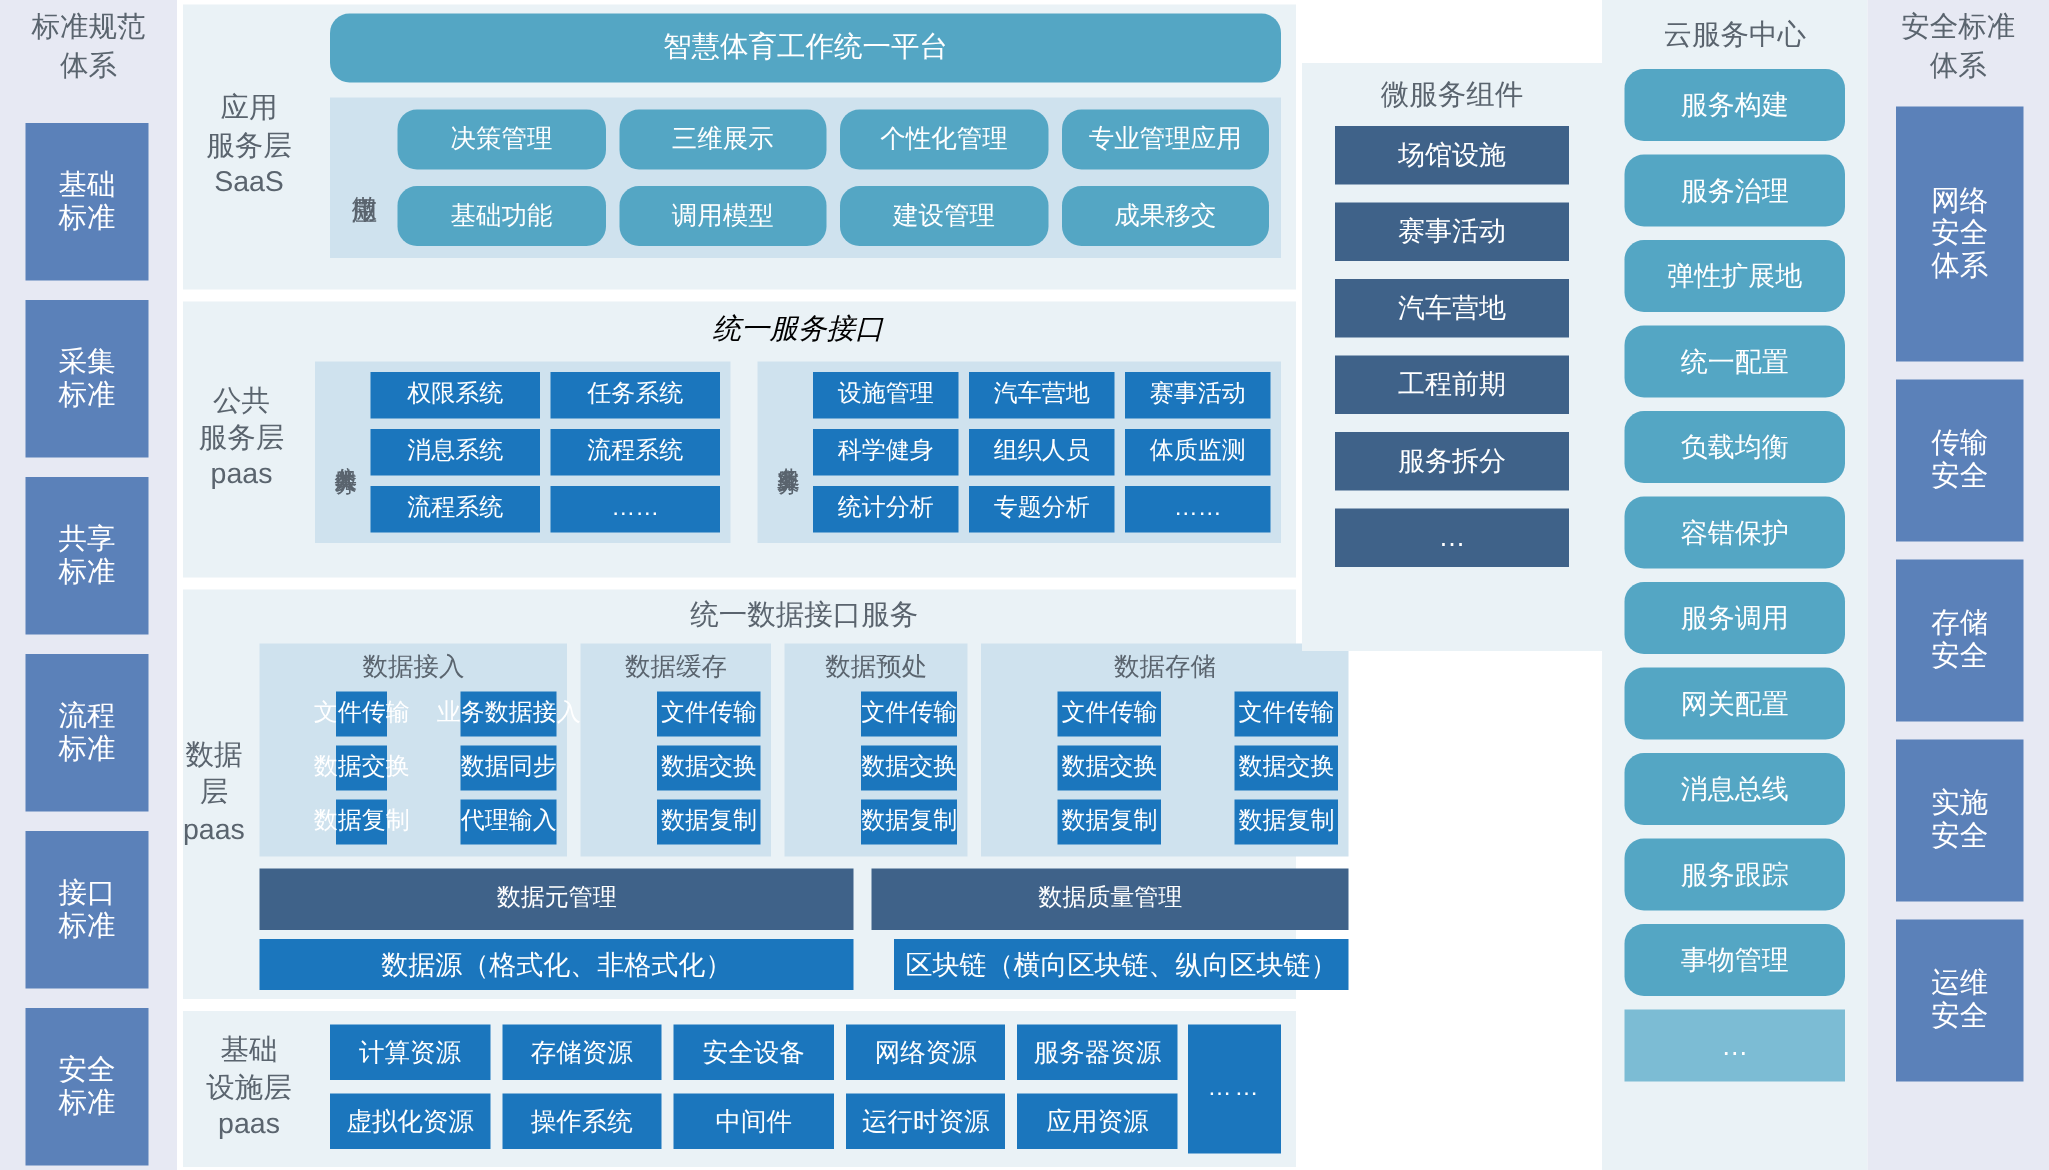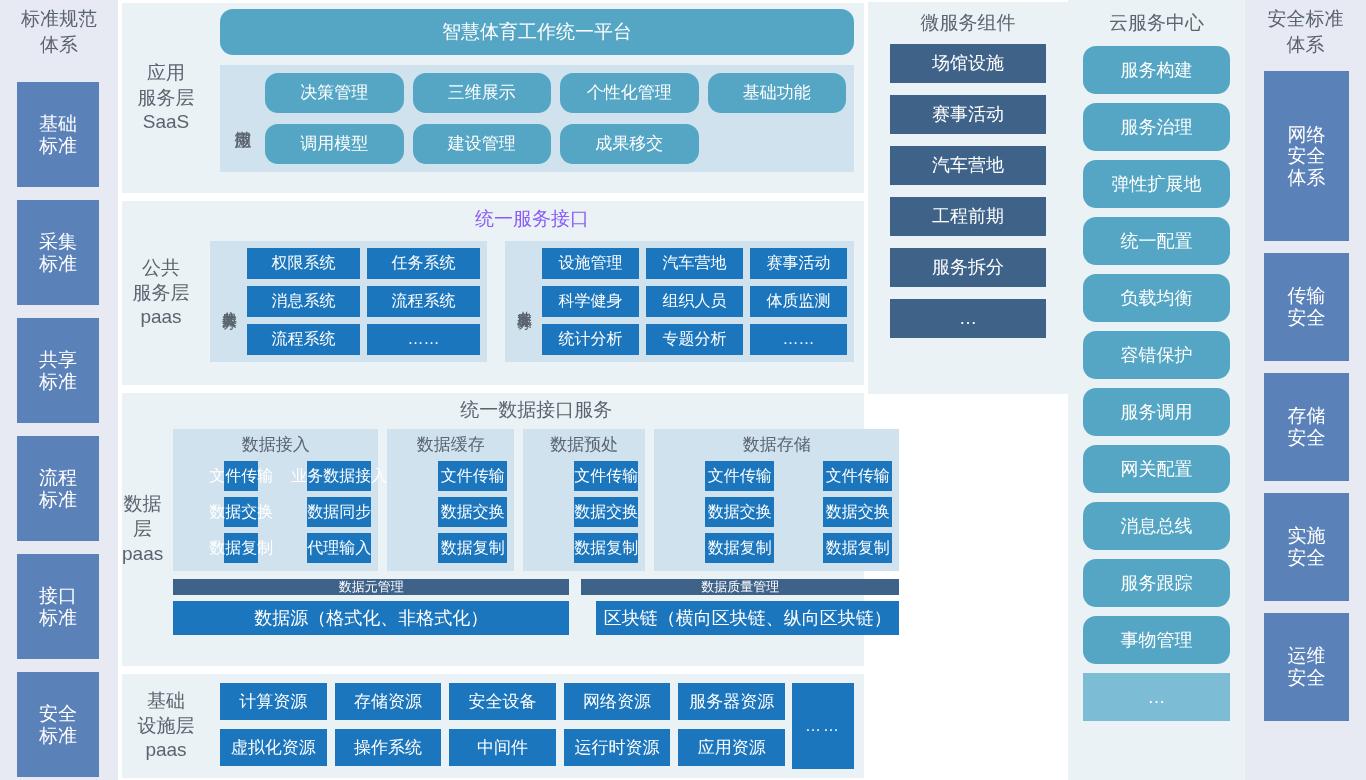--- a/index.html
+++ b/index.html
@@ -57,22 +57,22 @@
   #app-layer { top: 3px; height: 190px; }
   .app-banner { height: 46px; font-size: 19px; margin: 6px 10px 0 10px; }
   .app-inner  { margin: 10px 10px 10px 10px; display: flex; padding: 8px 8px; gap: 7px; }
   .app-inner .vert { width: 30px; font-size: 17px; }
   .app-grid  { flex: 1; display: grid; grid-template-columns: repeat(4, 1fr);
                grid-auto-rows: 40px; gap: 11px 9px; }
   .app-grid .bx { font-size: 17px; }
 
   
   #pub-layer { top: 201px; height: 184px; }
-  .pub-banner { height: 36px; font-size: 19px; color: #8b5cf6;
-                display: flex; align-items: center; justify-content: center; }
+  .pub-banner { height: 36px; font-size: 19px; color: #000000;
+                display: flex; align-items: center; justify-content: center; font-style: italic; }
   .pub-row { display: flex; gap: 18px; margin: 4px 10px 10px 10px; }
   .pub-group { display: flex; padding: 7px 7px; gap: 6px; }
   .pub-group .vert { width: 24px; font-size: 15px; }
   .pub-grid { display: grid; grid-auto-rows: 31px; gap: 7px 7px; }
   .pub-grid.g2 { grid-template-columns: repeat(2, 113px); }
   .pub-grid.g3 { grid-template-columns: repeat(3, 97px); }
   .pub-grid .bx { font-size: 16px; }
 
   
   #data-layer { top: 393px; height: 273px; }
@@ -82,21 +82,21 @@
   .dgroup { padding: 4px 7px 8px 7px; }
   .dgroup .dhdr { font-size: 17px; margin-bottom: 5px; }
   .dgrid { display: grid; gap: 6px 5px; grid-auto-rows: 30px; }
   .dgrid .bx { font-size: 16px; margin-left: 44px; }
   .dgrid.c1 { grid-template-columns: 113px; }
   .dgrid.c1n { grid-template-columns: 108px; }
   .dgrid.c2 { grid-template-columns: 78px 108px; }
   .dgrid.c2e{ grid-template-columns: 113px 113px; }
 
   .data-wide { margin: 8px 10px 0 10px; display: flex; gap: 12px; }
-  .data-wide .bx { height: 16px; font-size: 13px; }
+  .data-wide .bx { height: 41px; font-size: 16px; }
   .data-wide .half-a { width: 396px; }
   .data-wide .half-b { flex: 1; }
   .data-wide2 { margin: 6px 10px 0 10px; display: flex; gap: 27px; }
   .data-wide2 .bx { height: 34px; font-size: 18px; }
   .data-wide2 .half-a { width: 396px; }
   .data-wide2 .half-b { flex: 1; }
 
   
   #infra-layer { top: 674px; height: 104px; }
   .infra-body { display: flex; gap: 7px; padding: 9px 10px; }
@@ -121,21 +121,21 @@
 
   
   .sec-col { width: 121px; height: 780px; position: relative; }
   .sec-col .title { font-size: 19px; padding-top: 6px; line-height: 1.35; }
   .sec-col .list { margin: 14px 17px 0 19px; display: flex;
                    flex-direction: column; gap: 12px; }
   .sec-col .list .bx { font-size: 19px; flex-direction: column; }
   .sec-col .list .bx.tall { height: 170px; }
   .sec-col .list .bx.std  { height: 108px; }
 
-  .spacer-wrap { display: flex; flex-direction: column; }
+  .spacer-wrap { display: flex; flex-direction: column; margin-top: 40px; }
 </style>
 </head>
 <body>
 
 <div class="page">
 
   <div class="left-col col-bg">
     <div class="title lbl">
       <div>标准规范</div>
       <div>体系</div>
@@ -179,20 +179,21 @@
         </div>
       </div>
       <div class="layer-body">
         <div class="bx bx-teal app-banner">智慧体育工作统一平台</div>
         <div class="app-inner subpanel">
           <div class="vert">微应用</div>
           <div class="app-grid">
             <div class="bx bx-teal">决策管理</div>
             <div class="bx bx-teal">三维展示</div>
             <div class="bx bx-teal">个性化管理</div>
+            <div class="bx bx-teal">专业管理应用</div>
             <div class="bx bx-teal">基础功能</div>
             <div class="bx bx-teal">调用模型</div>
             <div class="bx bx-teal">建设管理</div>
             <div class="bx bx-teal">成果移交</div>
           </div>
         </div>
       </div>
     </div>
 
     <div class="layer panel" id="pub-layer">

